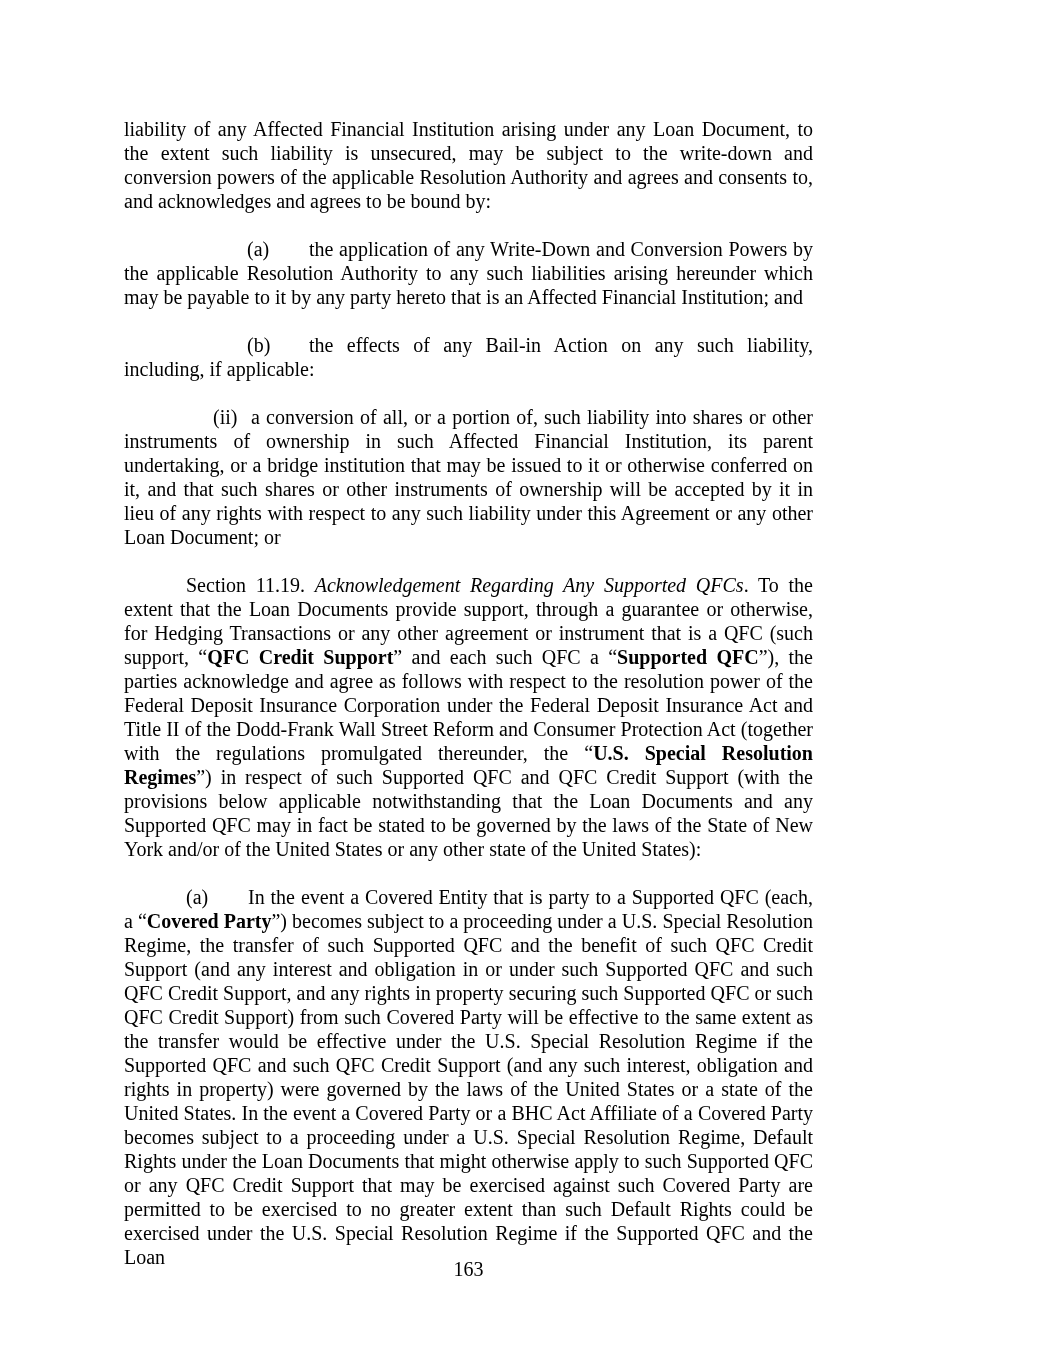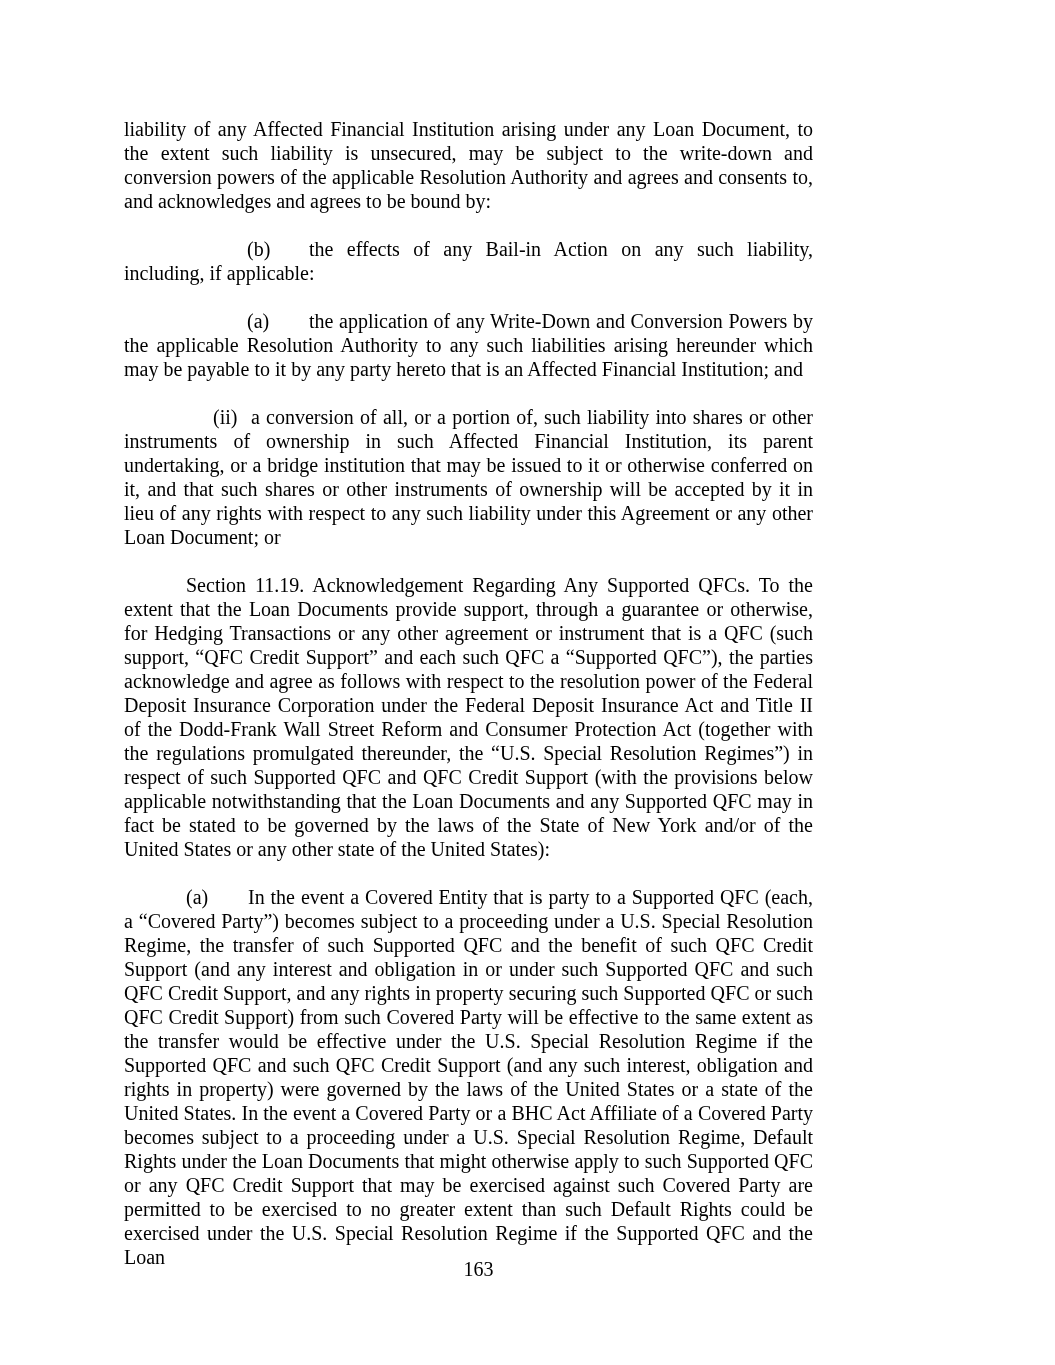--- a/index.html
+++ b/index.html
@@ -32,42 +32,42 @@
   .seg-lbl {
     display: inline-block;
     width: 62px;
     text-indent: 0;
   }
   .seg-lbl-sm {
     display: inline-block;
     width: 38px;
     text-indent: 0;
   }
-  .seg-b { font-weight: normal; }
-  .seg-i { }
+  .seg-b { font-weight: bold; }
+  .seg-i { font-style: italic; }
 
   .footer {
     position: absolute;
     bottom: 84px;
-    left: 10px;
+    left: 0;
     width: 100%;
     text-align: center;
     font-size: 20px;
   }
 </style>
 </head>
 <body>
 
 <div class="page">
 
   <p class="p-plain"><span>liability of any Affected Financial Institution arising under any Loan Document, to the extent such liability is unsecured, may be subject to the write-down and conversion powers of the applicable Resolution Authority and agrees and consents to, and acknowledges and agrees to be bound by:</span></p>
 
+  <p class="p-sub"><span class="seg-lbl">(a)</span><span>the application of any Write-Down and Conversion Powers by the applicable Resolution Authority to any such liabilities arising hereunder which may be payable to it by any party hereto that is an Affected Financial Institution; and</span></p>
+
   <p class="p-sub"><span class="seg-lbl">(b)</span><span>the effects of any Bail-in Action on any such liability, including, if applicable:</span></p>
-
-  <p class="p-sub"><span class="seg-lbl">(a)</span><span>the application of any Write-Down and Conversion Powers by the applicable Resolution Authority to any such liabilities arising hereunder which may be payable to it by any party hereto that is an Affected Financial Institution; and</span></p>
 
 
   <p class="p-item"><span class="seg-lbl-sm">(ii)</span><span>a conversion of all, or a portion of, such liability into shares or other instruments of ownership in such Affected Financial Institution, its parent undertaking, or a bridge institution that may be issued to it or otherwise conferred on it, and that such shares or other instruments of ownership will be accepted by it in lieu of any rights with respect to any such liability under this Agreement or any other Loan Document; or</span></p>
 
 
   <p class="p-section"><span>Section 11.19. </span><span class="seg-i">Acknowledgement Regarding Any Supported QFCs</span><span>. To the extent that the Loan Documents provide support, through a guarantee or otherwise, for Hedging Transactions or any other agreement or instrument that is a QFC (such support, “</span><span class="seg-b">QFC Credit Support</span><span>” and each such QFC a “</span><span class="seg-b">Supported QFC</span><span>”), the parties acknowledge and agree as follows with respect to the resolution power of the Federal Deposit Insurance Corporation under the Federal Deposit Insurance Act and Title II of the Dodd-Frank Wall Street Reform and Consumer Protection Act (together with the regulations promulgated thereunder, the “</span><span class="seg-b">U.S. Special Resolution Regimes</span><span>”) in respect of such Supported QFC and QFC Credit Support (with the provisions below applicable notwithstanding that the Loan Documents and any Supported QFC may in fact be stated to be governed by the laws of the State of New York and/or of the United States or any other state of the United States):</span></p>
 
   <p class="p-suba"><span class="seg-lbl">(a)</span><span>In the event a Covered Entity that is party to a Supported QFC (each, a “</span><span class="seg-b">Covered Party</span><span>”) becomes subject to a proceeding under a U.S. Special Resolution Regime, the transfer of such Supported QFC and the benefit of such QFC Credit Support (and any interest and obligation in or under such Supported QFC and such QFC Credit Support, and any rights in property securing such Supported QFC or such QFC Credit Support) from such Covered Party will be effective to the same extent as the transfer would be effective under the U.S. Special Resolution Regime if the Supported QFC and such QFC Credit Support (and any such interest, obligation and rights in property) were governed by the laws of the United States or a state of the United States. In the event a Covered Party or a BHC Act Affiliate of a Covered Party becomes subject to a proceeding under a U.S. Special Resolution Regime, Default Rights under the Loan Documents that might otherwise apply to such Supported QFC or any QFC Credit Support that may be exercised against such Covered Party are permitted to be exercised to no greater extent than such Default Rights could be exercised under the U.S. Special Resolution Regime if the Supported QFC and the Loan</span></p>
 
   <div class="footer">163</div>

